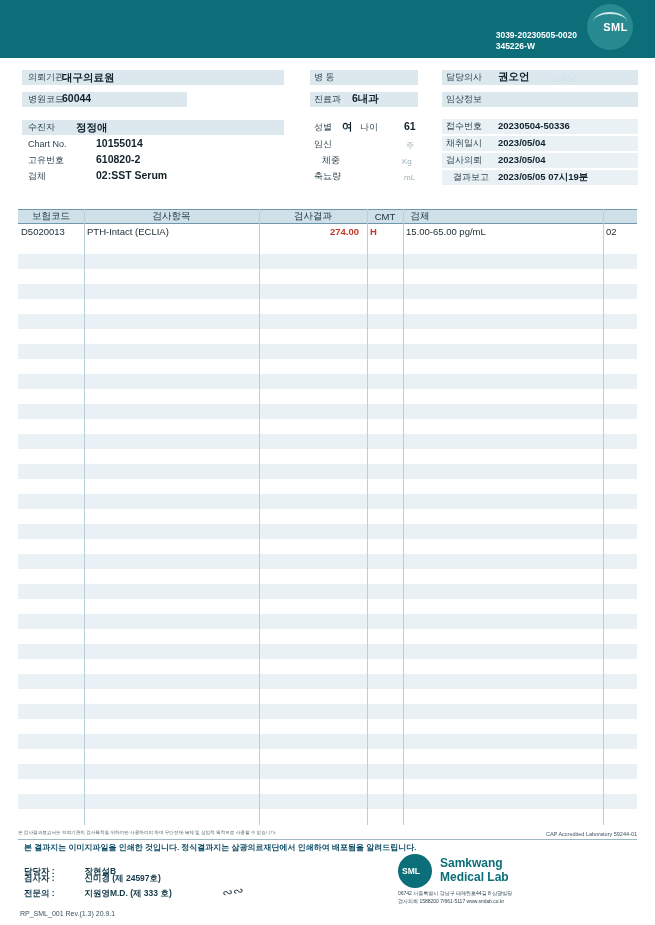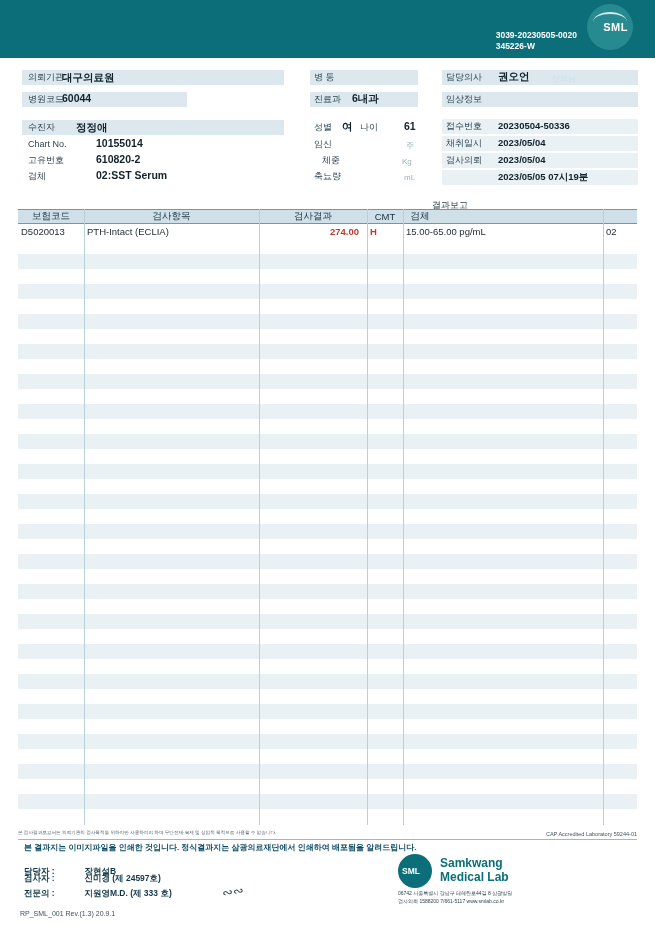--- a/index.html
+++ b/index.html
@@ -313,21 +313,21 @@
 
   <div class="bar bar-pale" style="left:442px; top:78px; width:196px;"></div>
   <div class="fld lbl" style="left:446px; top:78px;">채취일시</div>
   <div class="fld val-sm" style="left:498px; top:77px;">2023/05/04</div>
 
   <div class="bar bar-pale" style="left:442px; top:95px; width:196px;"></div>
   <div class="fld lbl" style="left:446px; top:95px;">검사의뢰</div>
   <div class="fld val-sm" style="left:498px; top:94px;">2023/05/04</div>
 
   <div class="bar bar-pale" style="left:442px; top:112px; width:196px;"></div>
-  <div class="fld lbl" style="left:432px; top:112px;margin-top:28px;">결과보고</div>
+  <div class="fld lbl" style="left:453px; top:112px;">결과보고</div>
   <div class="fld val-sm" style="left:498px; top:111px;">2023/05/05 07시19분</div>
 </div>
 
 <div class="table-wrap">
   <div class="thead">
     <div class="c-code">보험코드</div>
     <div class="c-name">검사항목</div>
     <div class="c-res">검사결과</div>
     <div class="c-cmt">CMT</div>
     <div class="c-spec">검체</div>

